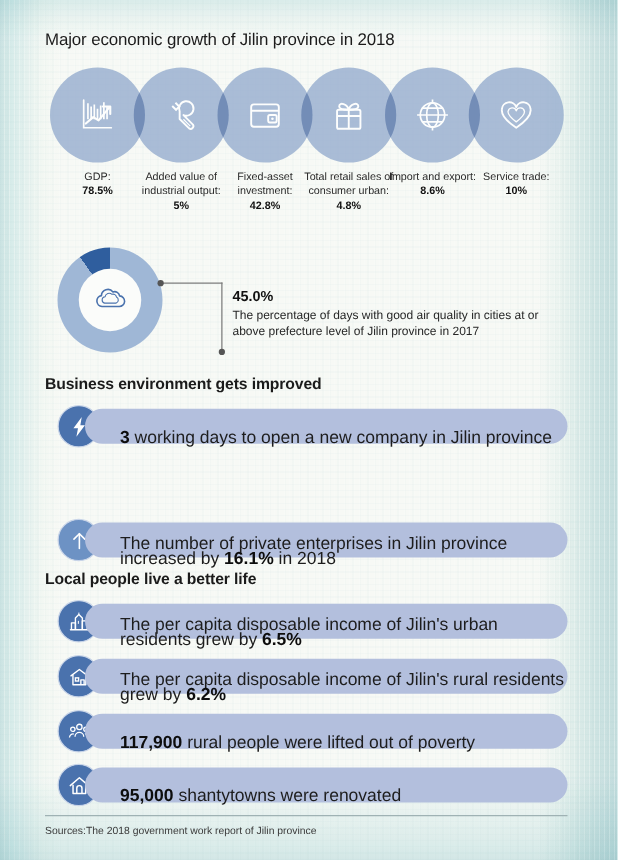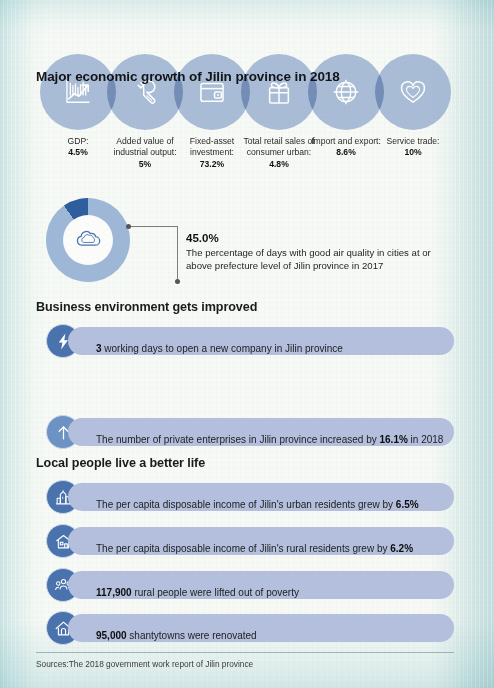--- a/index.html
+++ b/index.html
@@ -27,21 +27,21 @@
     background:
       repeating-linear-gradient(0deg, rgba(160,200,205,.10) 0 1px, rgba(255,255,255,0) 1px 5px),
       repeating-linear-gradient(90deg, rgba(160,200,205,.08) 0 1px, rgba(255,255,255,0) 1px 6px);
     opacity:.55;
   }
   .content{position:absolute;inset:0;z-index:3;}
 
   
   .h-main{
     position:absolute;left:36px;top:24px;
-    font-size:13.5px;font-weight:bold;color:#1b1b1b;letter-spacing:-.1px;margin-top:45px;
+    font-size:13.5px;font-weight:normal;color:#1b1b1b;letter-spacing:-.1px;
   }
   .h-sec{
     position:absolute;left:36px;
     font-size:12.6px;font-weight:bold;color:#1b1b1b;letter-spacing:-.1px;
   }
   #sec-business{top:300px;}
   #sec-local{top:456px;}
 
   
   .circles{position:absolute;left:40px;top:54px;width:414px;height:76px;}
@@ -82,21 +82,21 @@
   .donut-text .desc{font-size:9.6px;color:#262626;line-height:12.6px;}
 
   
   .row{position:absolute;left:46px;height:34px;width:408px;}
   .row .bar{
     position:absolute;left:22px;top:3px;height:28px;width:386px;
     background:#b3bfdd;border-radius:14px;
     display:flex;align-items:center;
   }
   .row .bartext{
-    padding-left:28px;font-size:10px;color:#1d1d1d;line-height:12px;margin-top:16px;
+    padding-left:28px;font-size:14px;color:#1d1d1d;line-height:12px;margin-top:16px;
   }
   .row .bartext b{font-weight:bold;color:#0d0d0d;}
   .row .badge{
     position:absolute;left:0;top:0;width:34px;height:34px;border-radius:50%;
     background:#4a72ad;border:1.5px solid #c8d4e8;box-sizing:border-box;
     display:flex;align-items:center;justify-content:center;
   }
   .row .badge.light{background:#6d92c4;}
   .row .badge svg{width:19px;height:19px;display:block;}
 
@@ -172,29 +172,29 @@
           <path d="M20 32 C8 24 6 18 6.5 14.5 A7 7 0 0 1 20 12.5 A7 7 0 0 1 33.5 14.5 C34 18 32 24 20 32 z" stroke-linejoin="round"></path>
           <path d="M20 26.5 C13.5 21.5 12 18.5 12.3 16.6 A4 4 0 0 1 20 16 A4 4 0 0 1 27.7 16.6 C28 18.5 26.5 21.5 20 26.5 z" stroke-width="1.3" stroke-linejoin="round"></path>
         </svg>
       </span>
     </div>
   </div>
 
   <div class="toplabels">
     <div class="tl" style="left:12px;">
       <span>GDP:</span><br>
-      <b>4.5%</b>
+      <b>78.5%</b>
     </div>
     <div class="tl" style="left:79px;">
       <span>Added value of industrial output:</span><br>
       <b>5%</b>
     </div>
     <div class="tl" style="left:146px;">
       <span>Fixed-asset investment:</span><br>
-      <b>73.2%</b>
+      <b>42.8%</b>
     </div>
     <div class="tl" style="left:213px;">
       <span>Total retail sales of consumer urban:</span><br>
       <b>4.8%</b>
     </div>
     <div class="tl" style="left:280px;">
       <span>Import and export:</span><br>
       <b>8.6%</b>
     </div>
     <div class="tl" style="left:347px;">

